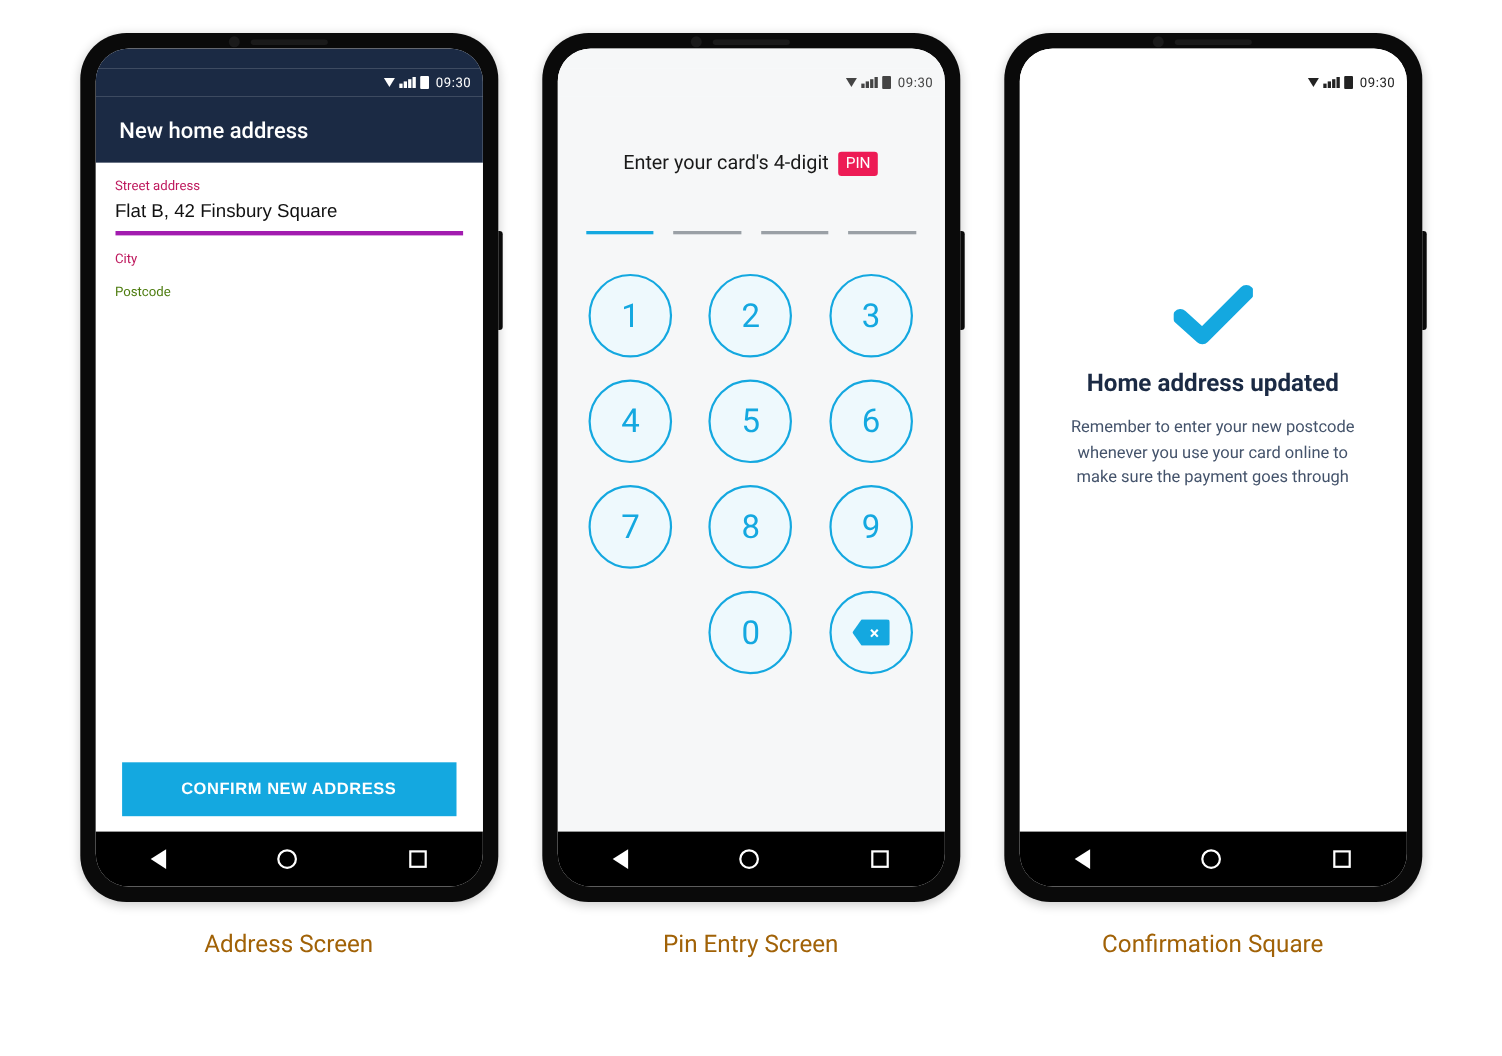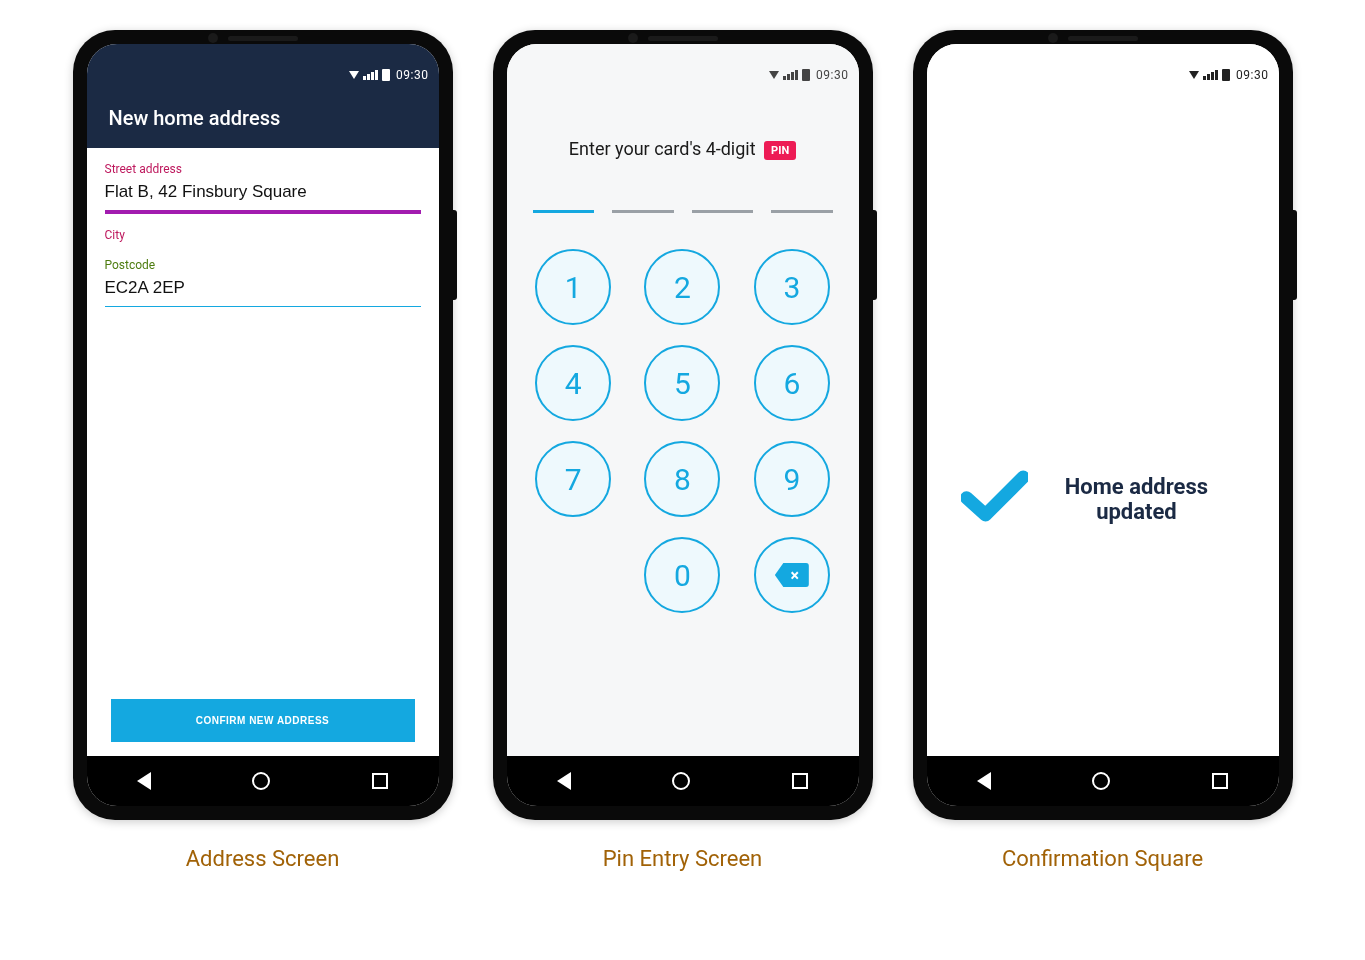--- a/index.html
+++ b/index.html
@@ -124,21 +124,21 @@
     padding: 4px 0 8px 0;
     background: transparent;
     color: #111;
     outline: none;
   }
   .field-input.active { border-bottom: 1.5px solid #14a8e0; }
   .confirm-btn {
     background: #14a8e0;
     color: #fff;
     text-align: center;
-    font-size: 10px;
+    font-size: 15px;
     font-weight: 600;
     letter-spacing: 0.5px;
     padding: 16px 0;
     margin: auto 6px 14px 6px;
     border: none;
     cursor: pointer;
   }
 
   
   .pin-screen {
@@ -151,22 +151,22 @@
   .pin-prompt {
     text-align: center;
     font-size: 18px;
     color: #1a1a1a;
     margin-bottom: 50px;
   }
   .pin-badge {
     display: inline-block;
     background: #ed1b55;
     color: #fff;
-    font-size: 11px;
-    font-weight: 700;
+    font-size: 14px;
+    font-weight: 400;
     padding: 3px 7px;
     border-radius: 3px;
     margin-left: 4px;
     vertical-align: 1px;
   }
   .pin-slots {
     display: flex;
     gap: 18px;
     justify-content: center;
     margin-bottom: 36px;
@@ -208,20 +208,21 @@
   }
   .backspace-glyph::after{
     content:"×"; color:#fff; font-size:16px; font-weight:700; margin-left:6px;
   }
 
   
   .confirm-screen {
     flex: 1;
     background: #fff;
     display: flex;
+    flex-direction: column;
     align-items: center;
     justify-content: flex-start;
     padding: 170px 34px 0 34px;
     text-align: center;
   }
   .check-icon { color: #14a8e0; margin-bottom: 22px; }
   .confirm-title {
     font-size: 22px;
     font-weight: 700;
     color: #1b2a44;
@@ -287,21 +288,20 @@
         <div class="form-area">
           <div class="field">
             <label class="field-label">Street address</label>
             <input class="field-input" value="Flat B, 42 Finsbury Square" style="">
           </div>
           <div class="field">
             <label class="field-label">City</label>
           </div>
           <div class="field">
             <label class="field-label active">Postcode</label>
-            <input class="field-input active" value="EC2A 2EP" style="">
           </div>
 
           <button class="confirm-btn">CONFIRM NEW ADDRESS</button>
         </div>
 
         <div class="navbar">
           <div class="nav-tri"></div>
           <div class="nav-circ"></div>
           <div class="nav-sq"></div>
         </div>
@@ -385,20 +385,21 @@
             </span>
           <span class="batt"></span>
           <span class="clock">09:30</span>
         </div>
 
         <div class="confirm-screen">
           <svg class="check-icon" width="72" height="56" viewBox="0 0 72 56">
             <path d="M6 30 L26 48 L66 8" stroke="#14a8e0" stroke-width="14" fill="none" stroke-linecap="round" stroke-linejoin="round"></path>
           </svg>
           <div class="confirm-title">Home address updated</div>
+          <div class="confirm-body">Remember to enter your new postcode whenever you use your card online to make sure the payment goes through</div>
         </div>
 
         <div class="navbar">
           <div class="nav-tri"></div>
           <div class="nav-circ"></div>
           <div class="nav-sq"></div>
         </div>
       </div>
     </div>
     <div class="caption">Confirmation Square</div>

